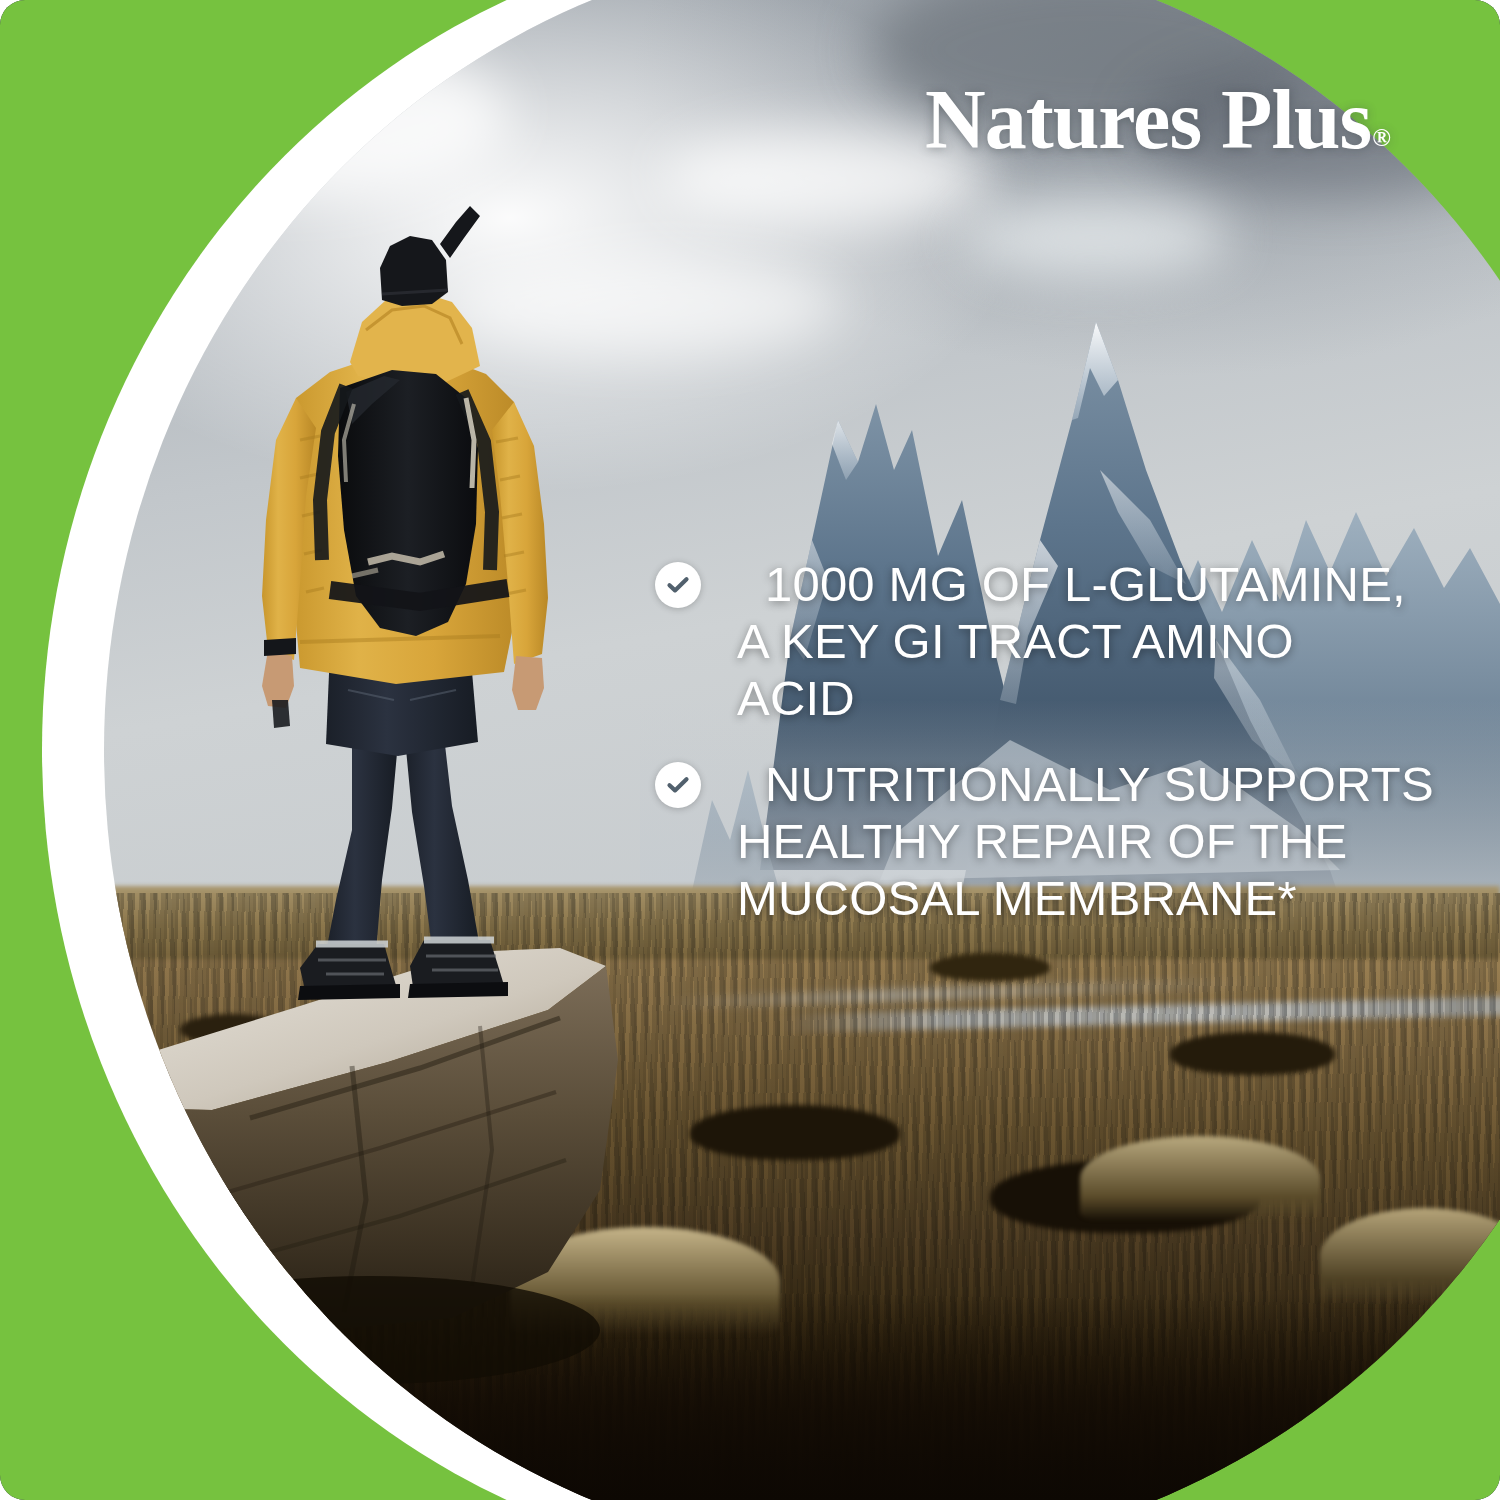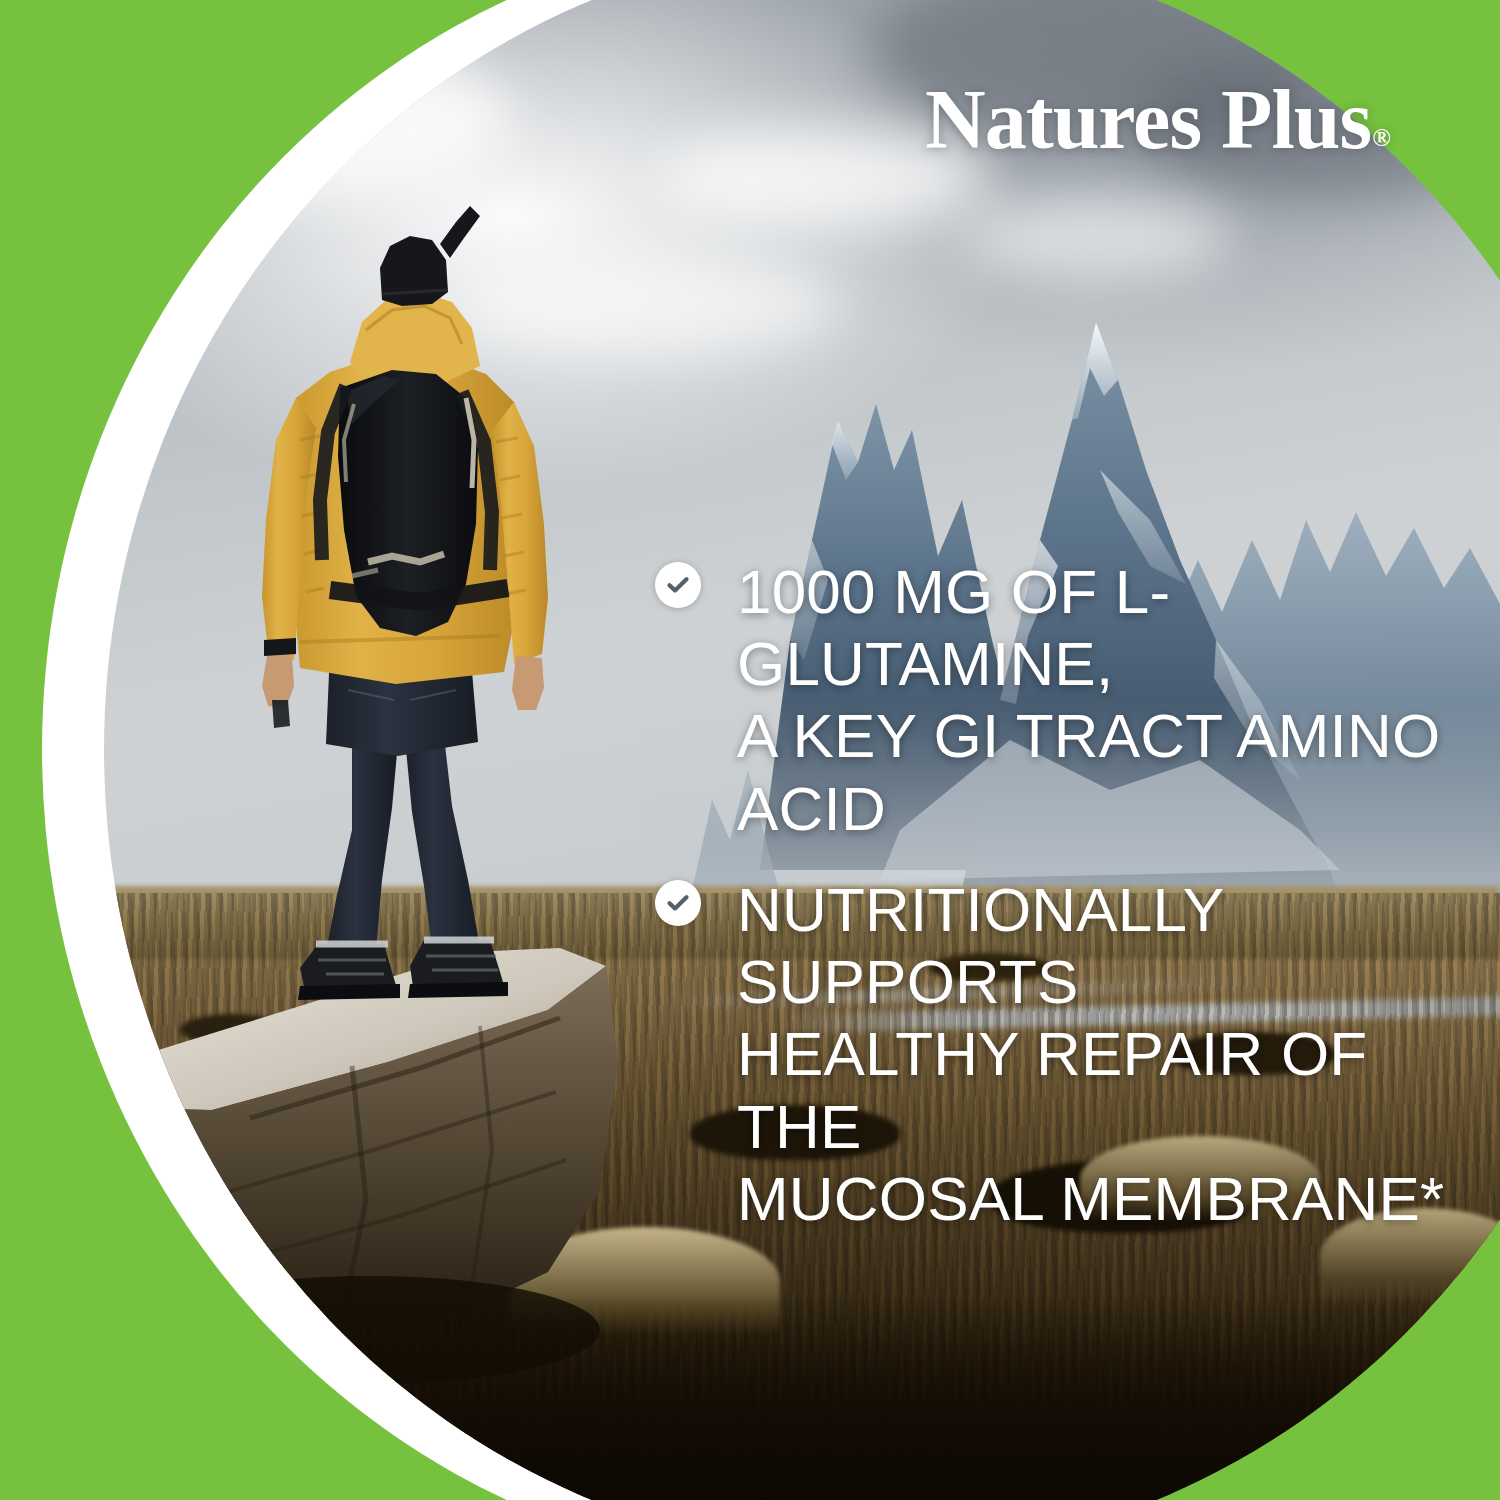--- a/index.html
+++ b/index.html
@@ -3,20 +3,21 @@
 <meta charset="utf-8">
 <style>
   html,body{margin:0;padding:0;background:#fff;}
   body{font-family:"Liberation Sans",sans-serif;}
 
   #stage{
     position:relative;
     width:1500px;height:1500px;
     overflow:hidden;
     background:#0f172a;
+    border-radius:25px;
   }
 
   
   .green-bg{
     position:absolute;inset:0;
     background:#76c23f;
   }
 
   
   .white-arc{
@@ -151,27 +152,28 @@
     width:46px;height:46px;
     border-radius:50%;
     background:#ffffff;
     display:flex;align-items:center;justify-content:center;
     box-shadow:0 1px 7px rgba(0,0,0,.22);
   }
   .tick svg{display:block;}
   .btext{
     color:#ffffff;
     font-family:"Liberation Sans",sans-serif;
-    font-size:62px;
+    font-size:49px;
     font-weight:400;
     line-height:1.165;
     letter-spacing:.2px;
     text-transform:uppercase;
     text-shadow:0 2px 9px rgba(0,0,0,.42);
     white-space:pre-line;
+    margin-left:28px;
   }
 </style>
 </head>
 <body>
 
 <div id="stage">
 
   <div class="green-bg"></div>
   <div class="white-arc"></div>
 

